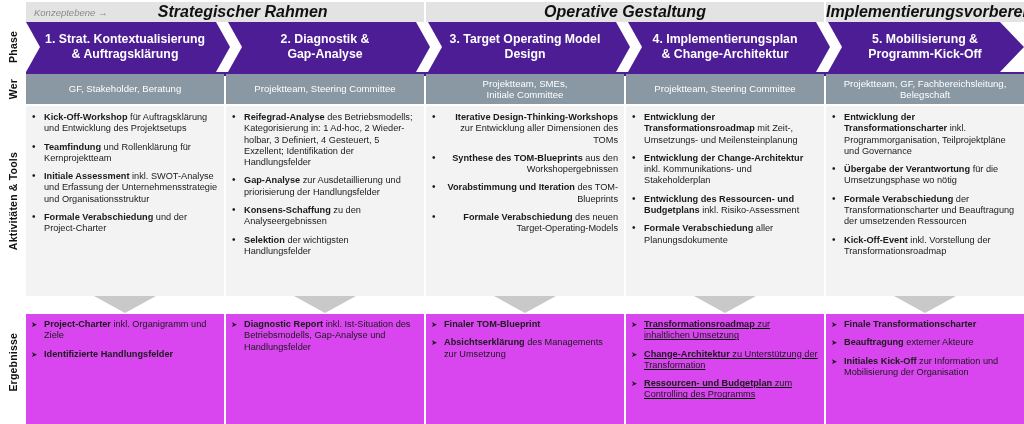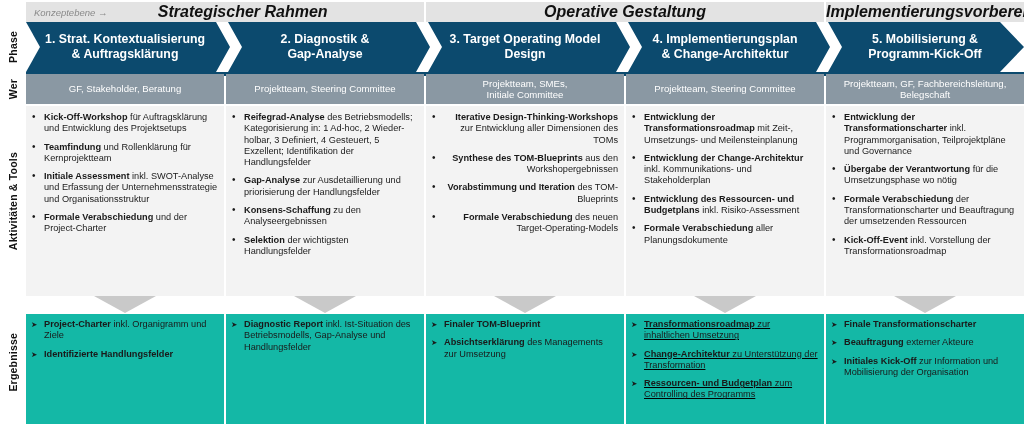--- a/index.html
+++ b/index.html
@@ -66,21 +66,21 @@
     width: 100%;
     text-align: center;
     white-space: nowrap;
   }
   .concept-cell.with-label .concept-title { padding-right: 46px; }
 
   
   .phase-band {
     position: absolute;
     top: 22px; left: 26px; right: 0; height: 54px;
-    background: #0c4a6e;
+    background: #4c1d95;
   }
   .phase-band .notch {
     position: absolute;
     top: 0; height: 50px; width: 26px;
     background: #ffffff;
     clip-path: polygon(0 0, 12px 0, 26px 50%, 12px 100%, 0 100%, 14px 50%);
   }
   .phase-band .tail {
     position: absolute;
     left: 0; top: 0; height: 50px; width: 14px;
@@ -127,21 +127,21 @@
     top: 0; height: 190px;
     background: #f3f3f3;
     padding: 6px 6px 4px 4px;
   }
 
   
   .erg-band { position: absolute; top: 314px; left: 26px; right: 0; height: 110px; }
   .erg-cell {
     position: absolute;
     top: 0; height: 110px;
-    background: #14b8a6;
+    background: #d946ef;
     padding: 5px 6px 4px 4px;
   }
 
   
   .funnel {
     position: absolute;
     top: 296px;
     height: 17px;
     background: #c9c9c9;
     clip-path: polygon(0 0, 100% 0, 50% 100%);

